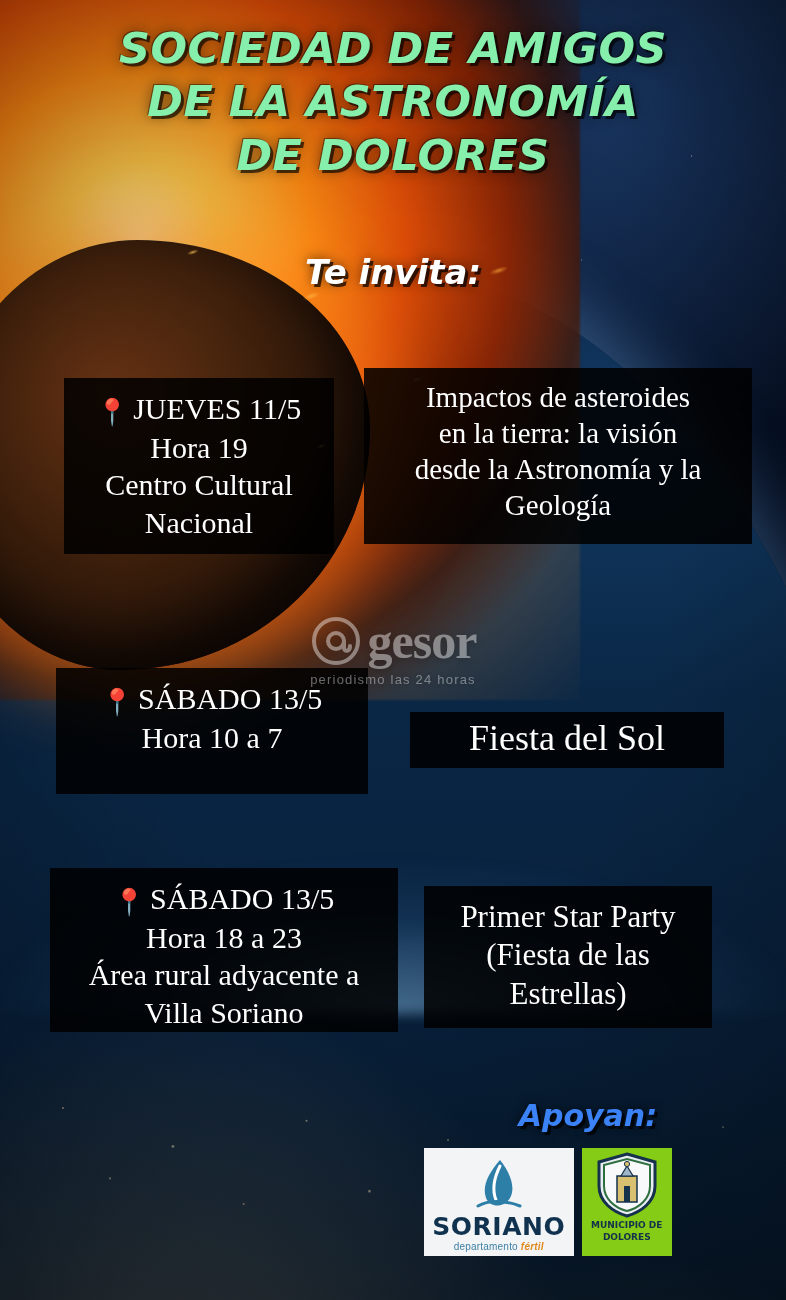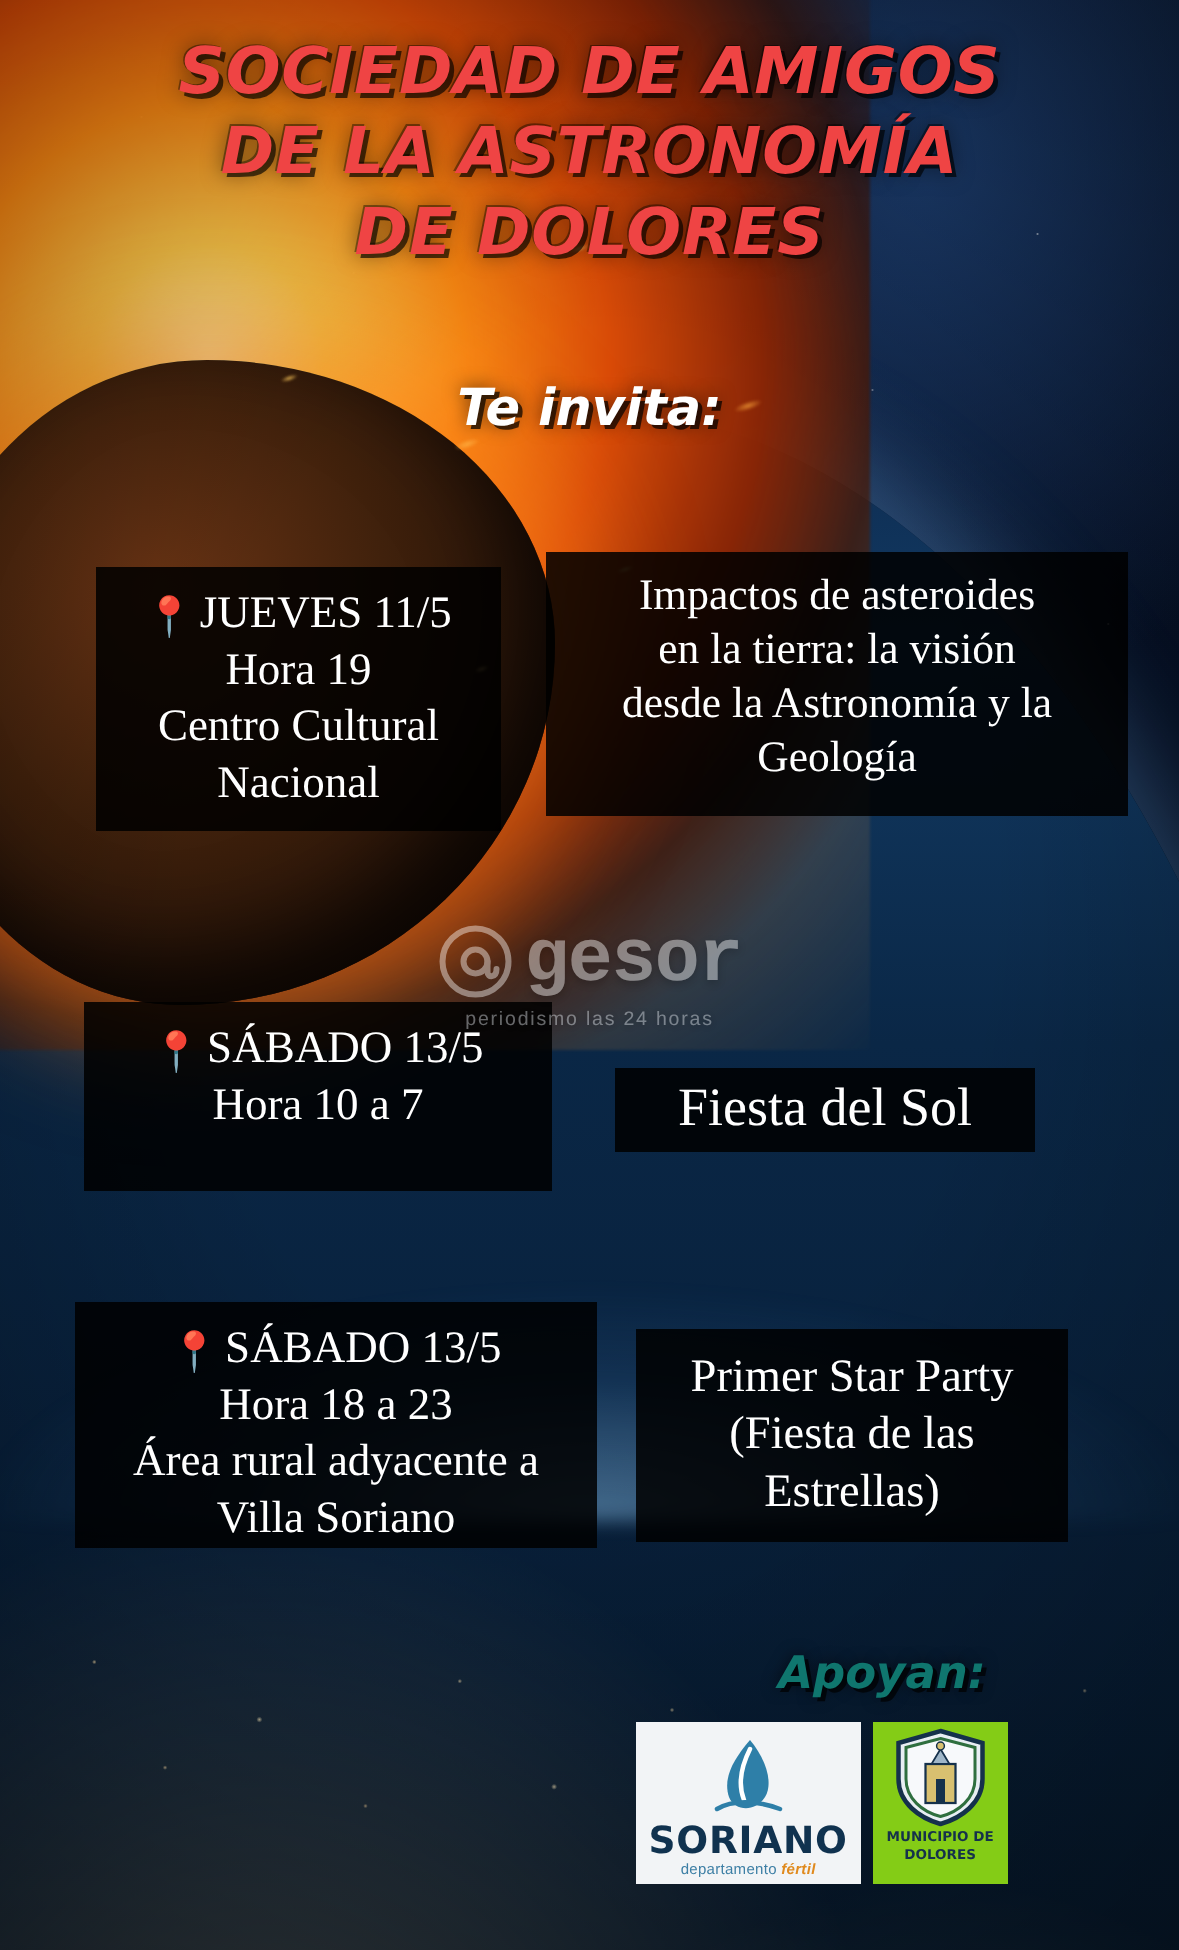--- a/index.html
+++ b/index.html
@@ -147,21 +147,21 @@
     top: 22px;
     left: 0;
     right: 0;
     text-align: center;
     font-family: "DejaVu Sans", sans-serif;
     font-weight: bold;
     font-style: italic;
     font-size: 43px;
     line-height: 1.24;
     letter-spacing: .5px;
-    color: #ef4444;
+    color: #86efac;
     text-shadow:
       3px 3px 0 rgba(0,0,0,.65),
       0 0 14px rgba(0,0,0,.55),
       -1px -1px 0 rgba(0,0,0,.4);
     padding: 0 36px;
   }
   .headline .line { display: block; }
 
   .invite {
     position: absolute;
@@ -200,39 +200,39 @@
     vertical-align: -2px;
   }
 
   
   #when-1 { left: 64px;  top: 378px;  width: 270px; height: 176px; }
   #what-1 { left: 364px; top: 368px;  width: 388px; height: 176px; }
   #what-1 .ln { font-size: 29px; white-space: normal; }
 
   
   #when-2 { left: 56px;  top: 668px;  width: 312px; height: 126px; }
-  #what-2 { left: 410px; top: 712px;  width: 280px; height: 56px; display: flex; align-items: center; justify-content: center; }
+  #what-2 { left: 410px; top: 712px;  width: 314px; height: 56px; display: flex; align-items: center; justify-content: center; }
   #what-2 .ln { font-size: 36px; }
 
   
   #when-3 { left: 50px;  top: 868px;  width: 348px; height: 164px; }
   #what-3 { left: 424px; top: 886px;  width: 288px; height: 142px; }
   #what-3 .ln { font-size: 31px; }
 
   .support-label {
     position: absolute;
     left: 430px;
     right: 40px;
     top: 1098px;
     text-align: center;
     font-family: "DejaVu Sans", sans-serif;
     font-weight: bold;
     font-style: italic;
     font-size: 30px;
-    color: #0f766e;
+    color: #3b82f6;
     text-shadow: 3px 3px 0 rgba(0,0,0,.7), 0 0 10px rgba(0,0,0,.6);
   }
 
   .logos {
     position: absolute;
     top: 1148px;
     left: 424px;
     width: 248px;
     height: 112px;
     display: flex;
@@ -304,21 +304,21 @@
     opacity: .42;
     pointer-events: none;
   }
   .watermark .wm-row {
     display: flex;
     align-items: center;
     justify-content: center;
     gap: 6px;
   }
   .watermark .wm-main {
-    font-family: Liberation Mono, monospace;
+    font-family: Liberation Serif, serif;
     font-weight: bold;
     font-size: 50px;
     color: #ffffff;
     letter-spacing: -1px;
     text-shadow: 0 2px 6px rgba(0,0,0,.5);
   }
   .watermark .wm-sub {
     font-family: "Liberation Sans", sans-serif;
     font-size: 13px;
     color: #e9eef3;

